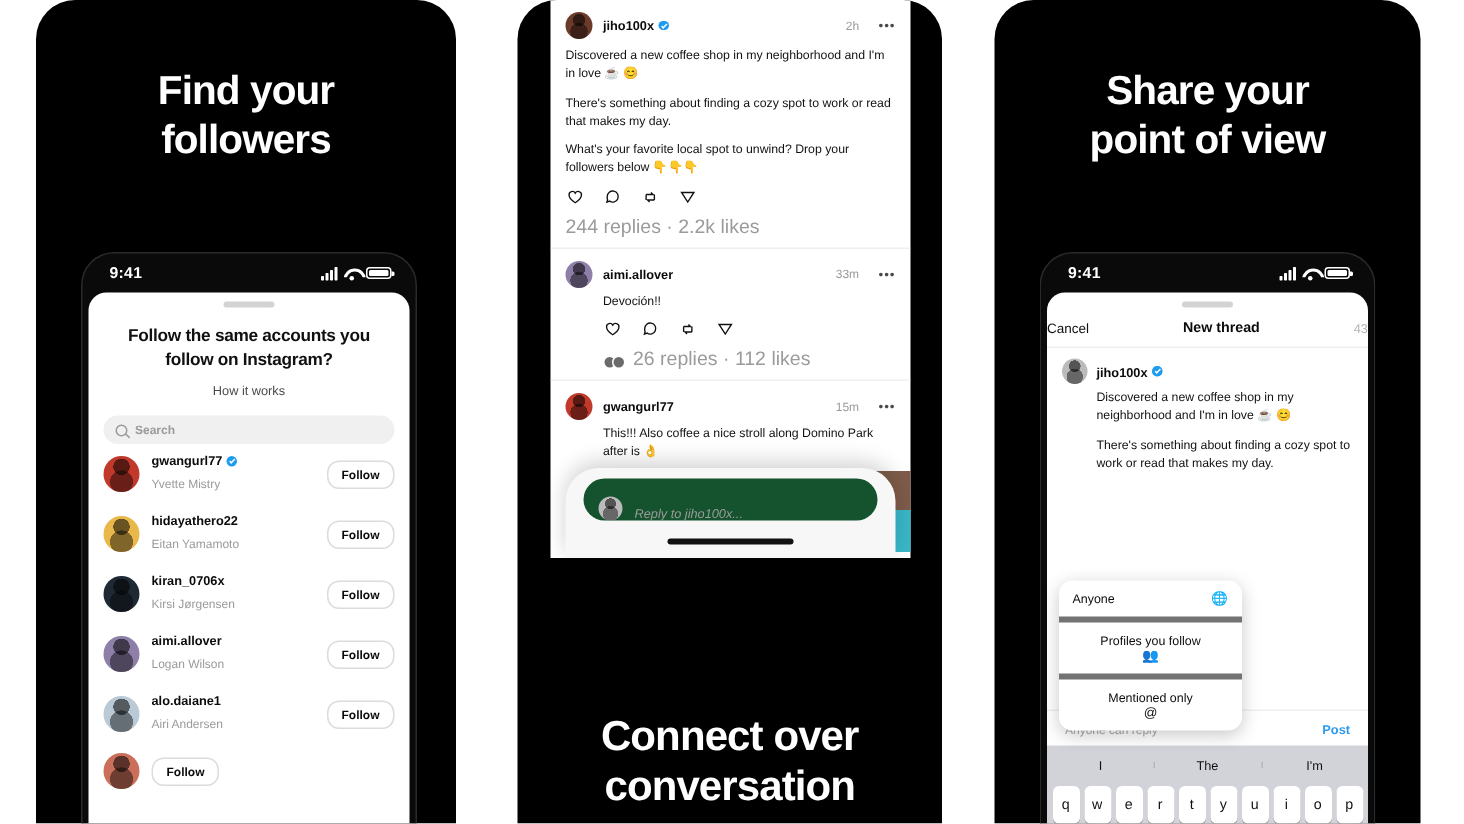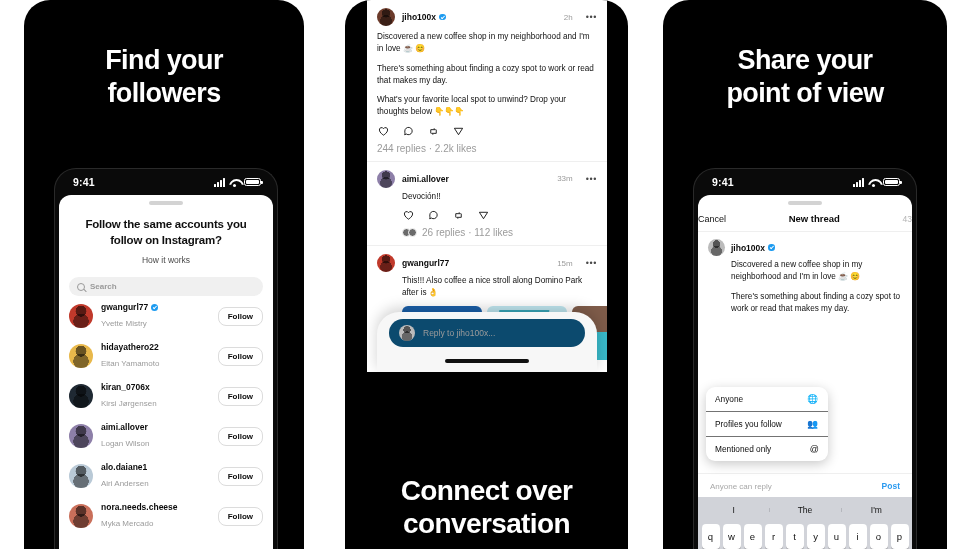--- a/index.html
+++ b/index.html
@@ -191,22 +191,22 @@
   .post-time { font-size: 8px; color: #9b9b9b; }
   .post-dots { font-size: 9px; color: #4a4a4a; letter-spacing: .6px; margin-left: 6px; }
   .post-body { font-size: 8.2px; color: #111; line-height: 1.5; margin-top: 5px; }
   .post-body p + p { margin-top: 7px; }
   .post-body.indent { margin-left: 25px; margin-top: 3px; }
   .actions { display: flex; gap: 14px; margin-top: 7px; padding-left: 1px; }
   .actions.indent { margin-left: 25px; }
   .act { width: 11px; height: 11px; }
   .act svg { display: block; width: 11px; height: 11px; }
   .post-stats {
-    font-size: 10px; color: #9b9b9b; margin-top: 6px; padding-bottom: 7px;
-    display: flex; align-items: center; gap: 5px;
+    font-size: 13px; color: #9b9b9b; margin-top: 6px; padding-bottom: 7px;
+    display: flex; align-items: flex-end; gap: 5px;
   }
   .post-stats.indent { margin-left: 25px; }
   .facepile { display: flex; }
   .facepile i {
     width: 9px; height: 9px; border-radius: 50%;
     background: #6b6b6b; border: 1px solid #fff; display: block;
   }
   .facepile i + i { margin-left: -3px; }
   .gallery { display: flex; gap: 5px; margin: 6px 0 0 25px; }
   .gal-img { height: 54px; border-radius: 6px; flex: none; overflow: hidden; position: relative; }
@@ -238,23 +238,24 @@
 
   .reply-dock {
     position: absolute; left: 10px; right: 10px; bottom: 0;
     background: #f7f7f7;
     border-radius: 22px 22px 0 0;
     box-shadow: 0 -4px 14px rgba(0,0,0,.18);
     padding: 9px 12px 0;
     height: 60px;
   }
   .reply-pill {
-    background: #0c4a6e; border-radius: 16px; height: 28px;
-    display: flex; align-items: center; gap: 8px; padding: 0 10px;
+    background: #14532d; border-radius: 16px; height: 28px;
+    display: flex; align-items: flex-end; gap: 8px; padding: 0 10px;
     margin-top: -2px;
+    font-style: italic;
   }
   .reply-pill .avatar { width: 16px; height: 16px; }
   .reply-ph { font-size: 8.5px; color: #9b9b9b; }
   .home-bar {
     width: 84px; height: 3.5px; border-radius: 2px;
     background: #111; margin: 12px auto 0;
   }
 
   
   .panel-3 .phone { left: 30px; top: 168px; width: 224px; height: 382px; }
@@ -276,21 +277,21 @@
   .dropdown {
     position: absolute; left: 8px; top: 192px; width: 122px;
     background: #ffffff; border-radius: 9px;
     box-shadow: 0 3px 12px rgba(0,0,0,.22);
     overflow: hidden; z-index: 5;
   }
   .dd-item {
     display: flex; align-items: center; justify-content: space-between;
     padding: 7px 9px; font-size: 8.3px; color: #0b0b0b;
   }
-  .dd-item + .dd-item { border-top: 1px solid #737373; }
+  .dd-item + .dd-item { border-top: 4px solid #737373; flex-direction: column; }
   .dd-ic { font-size: 9px; color: #111; }
 
   .reply-note {
     position: absolute; left: 0; right: 0; top: 278px;
     display: flex; align-items: center; justify-content: space-between;
     padding: 7px 12px;
     border-top: 1px solid #efefef;
   }
   .rn-left { font-size: 8px; color: #a8a8a8; }
   .rn-post { font-size: 8.5px; font-weight: 700; color: #2d9bf0; }
@@ -386,23 +387,20 @@
             </div>
             <div class="user-row">
               <span class="avatar" style="background:#b9c9d6"></span>
               <span class="u-meta"><span class="u-name">
                   <span>alo.daiane1</span>
                 </span><span class="u-sub">Airi Andersen</span></span>
               <button class="follow-btn">Follow</button>
             </div>
             <div class="user-row">
               <span class="avatar" style="background:#c96f5a"></span>
-              <span class="u-meta"><span class="u-name">
-                  <span>nora.needs.cheese</span>
-                </span><span class="u-sub">Myka Mercado</span></span>
               <button class="follow-btn">Follow</button>
             </div>
           </div>
       </div>
     </div>
   </div>
 
   <div class="panel panel-2">
     <div class="feed">
       <div id="feed-posts">
@@ -413,21 +411,21 @@
                 <span>jiho100x</span>
                 <span class="verified"></span>
               </span>
               <span class="post-spacer"></span>
               <span class="post-time">2h</span>
               <span class="post-dots">•••</span>
             </div>
             <div class="post-body">
               <p>Discovered a new coffee shop in my neighborhood and I'm in love ☕ 😊</p>
               <p>There's something about finding a cozy spot to work or read that makes my day.</p>
-              <p>What's your favorite local spot to unwind? Drop your thoughts below 👇👇👇</p>
+              <p>What's your favorite local spot to unwind? Drop your followers below 👇👇👇</p>
             </div>
             <div class="actions">
               <span class="act">
                 <svg viewBox="0 0 24 24" fill="none" stroke="#111" stroke-width="2">
                   <path d="M12 20C12 20 3 14.5 3 8.8A4.8 4.8 0 0 1 12 6a4.8 4.8 0 0 1 9 2.8C21 14.5 12 20 12 20z"></path>
                 </svg>
               </span>
               <span class="act">
                 <svg viewBox="0 0 24 24" fill="none" stroke="#111" stroke-width="2">
                   <path d="M4 11a8 8 0 1 1 3.5 6.6L3.5 19l1-3.4A7.9 7.9 0 0 1 4 11z"></path>

